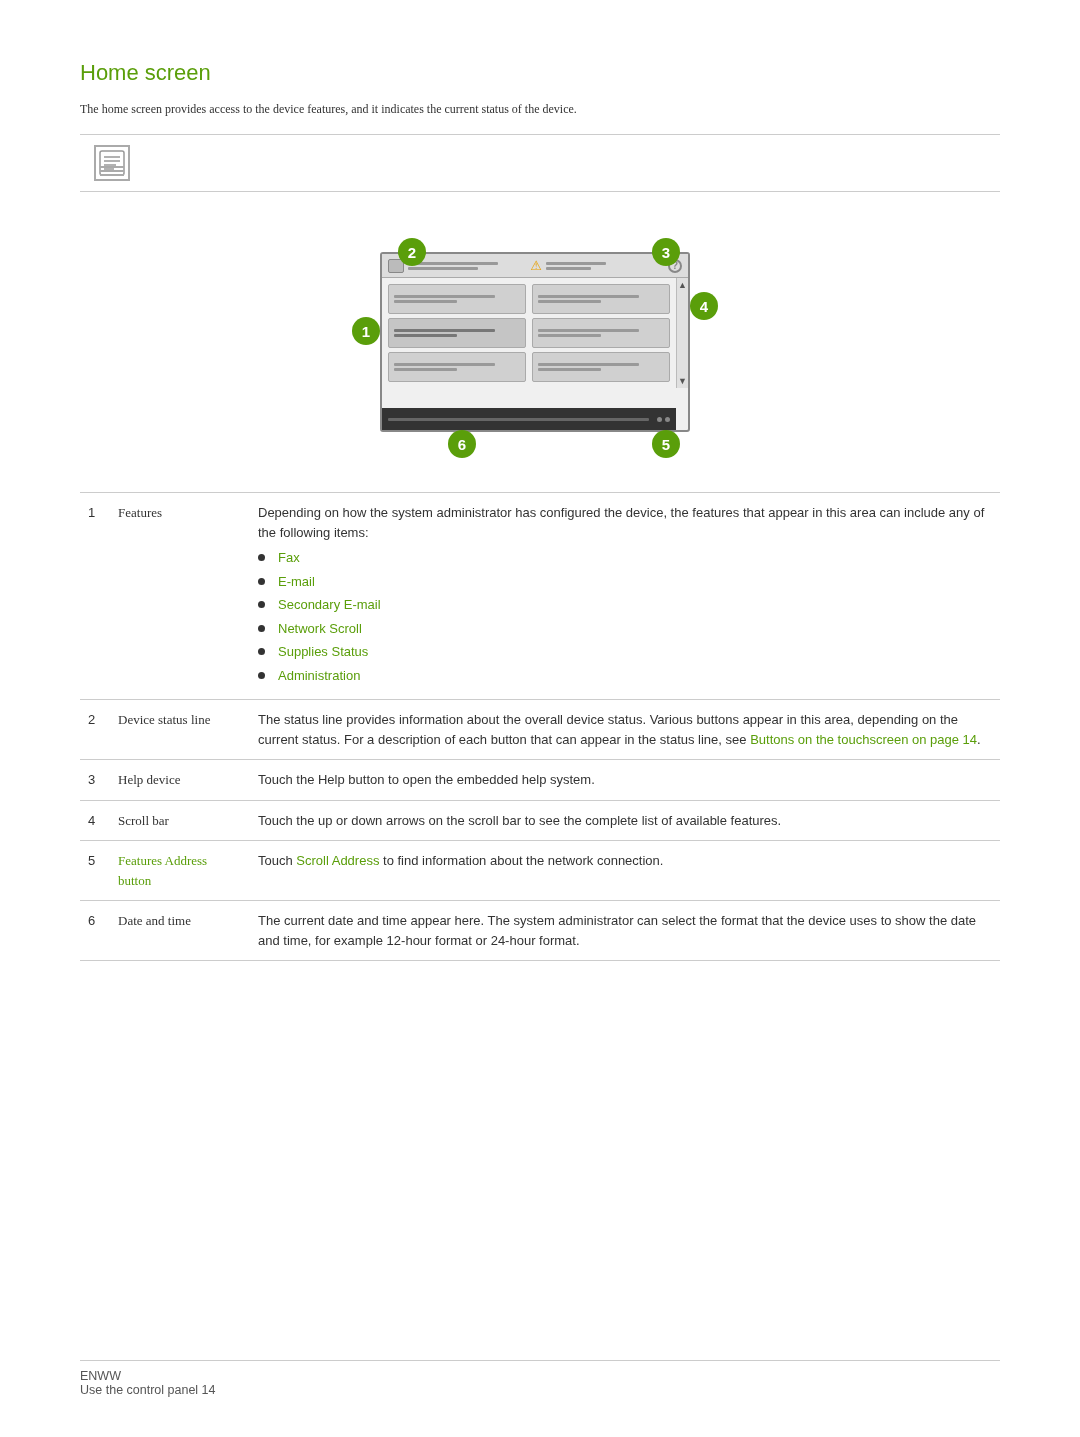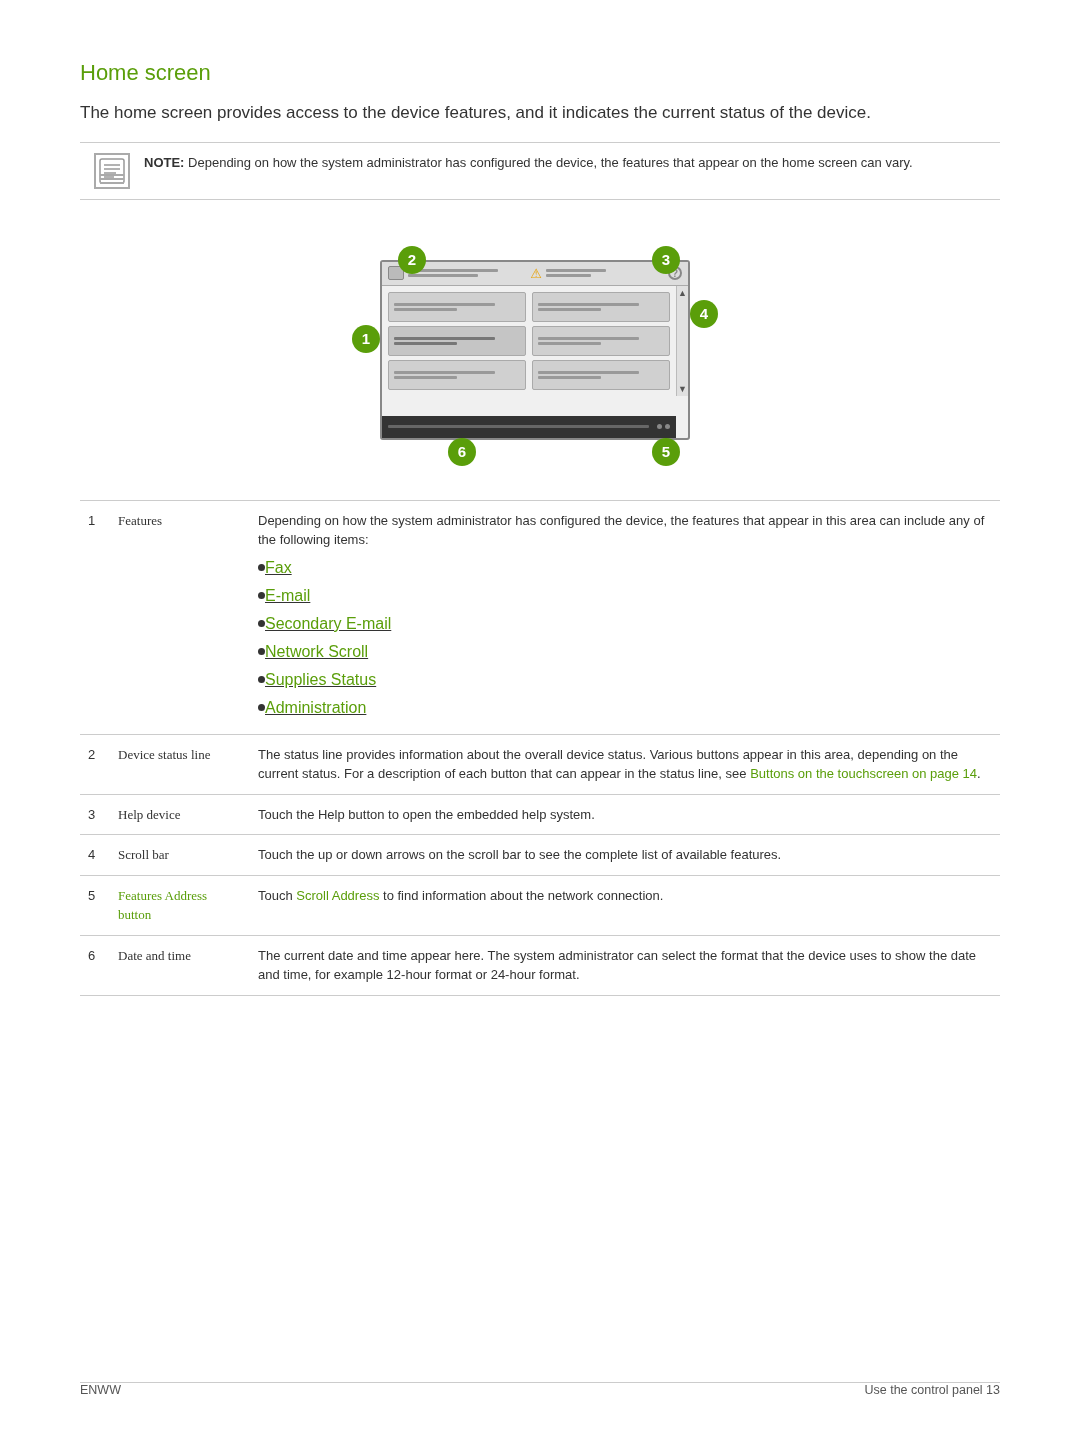--- a/index.html
+++ b/index.html
@@ -12,23 +12,24 @@
       min-height: 1437px;
       padding: 60px 80px 60px 80px;
     }
     h1.page-title {
       color: #5a9e0a;
       font-size: 22px;
       font-weight: normal;
       margin-bottom: 14px;
     }
     .intro-text {
-      font-size: 17px;
+      font-size: 12px;
       margin-bottom: 16px;
       line-height: 1.5;
+      font-family: Liberation Serif, serif;
     }
     .note-box {
       border-top: 1.5px solid #ccc;
       border-bottom: 1.5px solid #ccc;
       padding: 10px 14px;
       display: flex;
       align-items: flex-start;
       gap: 14px;
       margin-bottom: 20px;
     }
@@ -239,63 +240,60 @@
       text-decoration: none;
     }
     .bullet-list {
       list-style: none;
       margin: 6px 0 0 0;
       padding: 0;
     }
     .bullet-list li {
       display: flex;
       align-items: center;
-      gap: 0;
+      gap: 13px;
       margin-bottom: 4px;
-      font-size: 16px;
-      text-decoration: underline;
+      font-size: 13px;
     }
     .bullet-dot {
       width: 7px; height: 7px;
       border-radius: 50%;
       background: #333;
       flex-shrink: 0;
     }
     .footer-area {
       position: fixed;
       bottom: 40px;
       left: 80px;
       right: 80px;
       display: flex;
       justify-content: space-between;
       font-size: 12.5px;
       color: #555;
       border-top: 1px solid #ccc;
+      padding-top: 8px;
+      flex-direction: column;
     }
   </style>
 </head>
 <body>
 
 <h1 class="page-title">Home screen</h1>
 
 <p class="intro-text">The home screen provides access to the device features, and it indicates the current status of the device.</p>
 
 <div class="note-box">
   <div class="note-icon">
     <svg width="28" height="28" viewBox="0 0 28 28">
       <rect x="2" y="2" width="24" height="24" rx="2" fill="none" stroke="#999" stroke-width="1.5"></rect>
       <line x1="6" y1="8" x2="22" y2="8" stroke="#999" stroke-width="1.5"></line>
       <line x1="6" y1="12" x2="22" y2="12" stroke="#999" stroke-width="1.5"></line>
       <line x1="6" y1="16" x2="18" y2="16" stroke="#999" stroke-width="1.5"></line>
       <line x1="6" y1="20" x2="16" y2="20" stroke="#999" stroke-width="1.5"></line>
     </svg>
-  </div>
-  <div class="note-content">
-    <strong>NOTE:</strong>
-    <span>Depending on how the system administrator has configured the device, the features that appear on the home screen can vary.</span>
   </div>
 </div>
 
 <div class="diagram-container">
 
   <div class="badge" style="left:62px; top:105px;">1</div>
 
   <div class="badge" style="left:108px; top:26px;">2</div>
 
   <div class="badge" style="left:362px; top:26px;">3</div>
@@ -448,14 +446,14 @@
     <td>Date and time</td>
     <td>
       <span>The current date and time appear here. The system administrator can select the format that the device uses to show the date and time, for example 12-hour format or 24-hour format.</span>
     </td>
   </tr>
 </tbody>
   </table>
 
 <div class="footer-area">
   <span>ENWW</span>
-  <span>Use the control panel    13</span>
+  <span>Use the control panel    14</span>
 </div>
 
 </body></html>

